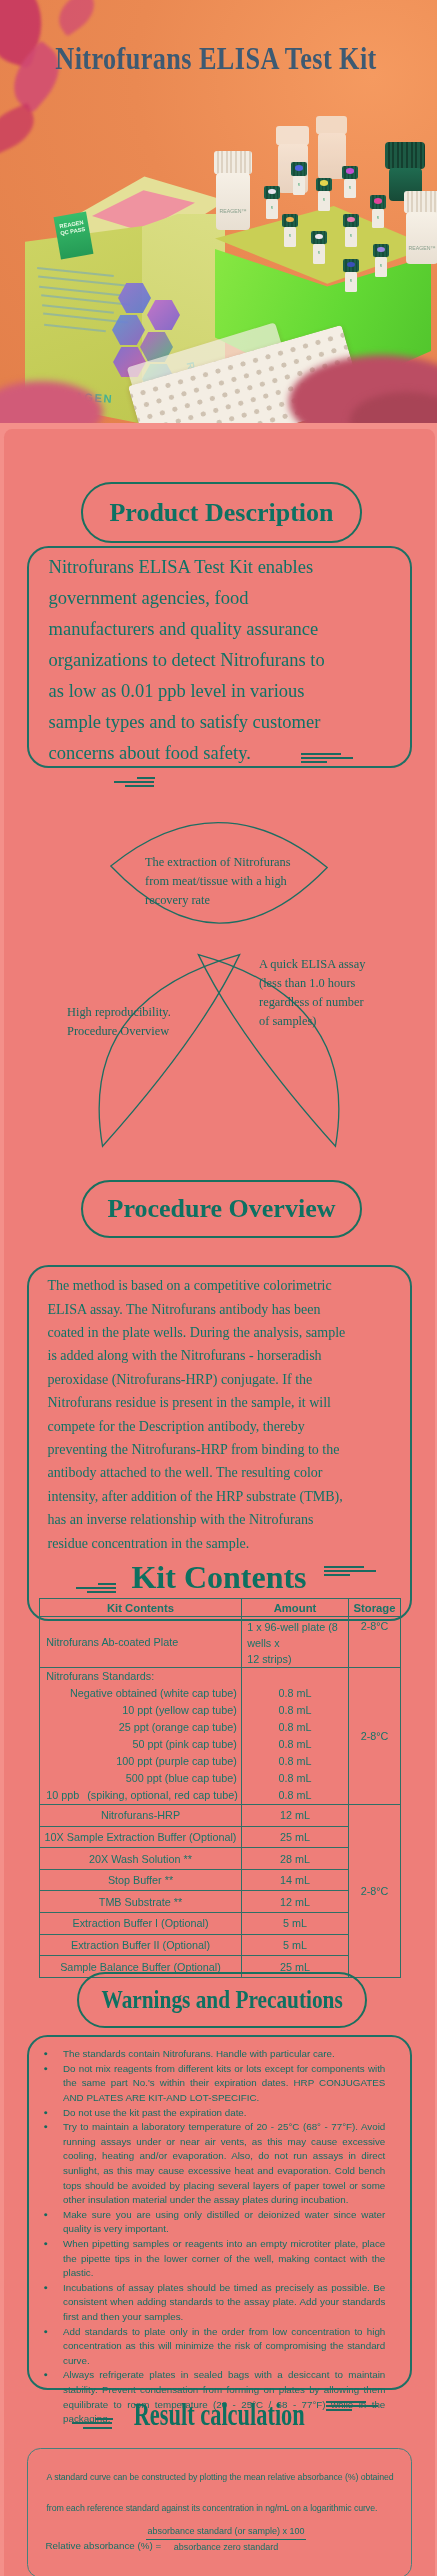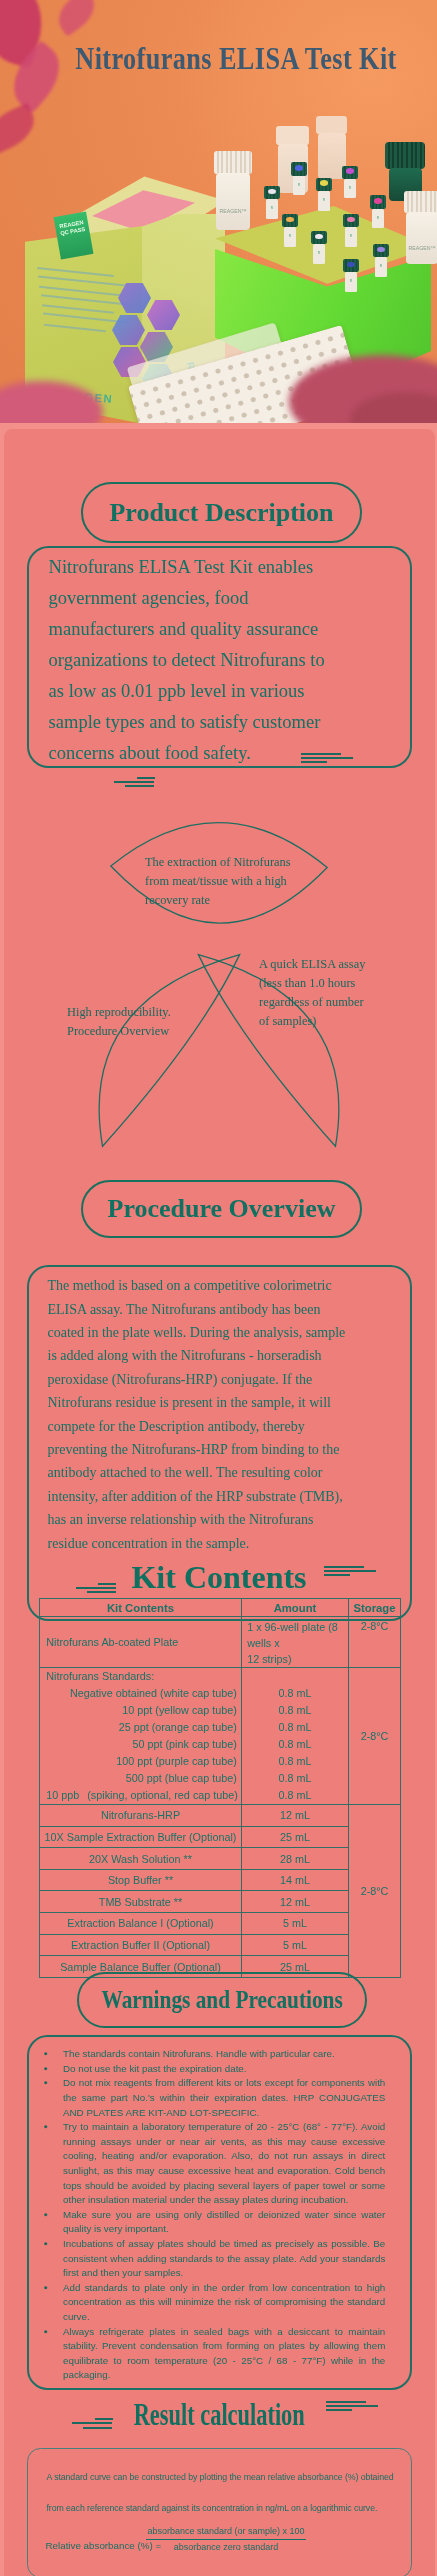--- a/index.html
+++ b/index.html
@@ -3,21 +3,21 @@
 <meta charset="utf-8">
 <style>
   html,body{margin:0;padding:0;background:#888;}
   .page{position:relative;width:438px;height:2981px;margin:0 auto;background:#f4908a;overflow:hidden;
         font-family:"Liberation Serif","DejaVu Serif",serif;}
   .abs{position:absolute;}
 
   
   .photo{position:absolute;left:0;top:0;width:438px;height:423px;overflow:hidden;
          background:radial-gradient(ellipse at 85% 18%, #f59a60 0%, #ea8952 45%, #e37f4a 100%);}
-  .page-title{position:absolute;left:0;top:40px;width:432px;text-align:right;margin:0;
+  .page-title{position:absolute;left:0;top:40px;width:432px;text-align:center;margin:0;
               font-size:32px;font-weight:bold;color:#3d5a73;white-space:nowrap;}
   .page-title span{display:inline-block;transform:scaleX(.82);transform-origin:center;letter-spacing:0.5px;}
   .leaf{position:absolute;background:#c63262;border-radius:8% 65% 10% 65%;filter:blur(1.5px);opacity:.85;}
   .mound{position:absolute;border-radius:50%;filter:blur(3.6px);}
   
   .kit-box{position:absolute;left:25px;top:165px;width:201px;height:259px;}
   .face{position:absolute;}
   .face.top{left:31px;top:4.1px;width:170px;height:93px;background:#e4e098;
             clip-path:polygon(0% 62%,52% 8%,100% 34%,50% 92%);}
   .face.front{left:0px;top:61px;width:118px;height:198px;background:linear-gradient(160deg,#cdd464 0%,#bfc851 100%);
@@ -357,44 +357,45 @@
         </tr>
     <tr style="height:21.6px;">
           <td style="text-align:center;">Stop Buffer **</td>
           <td style="text-align:center;">14 mL</td>
         </tr>
     <tr style="height:21.6px;">
           <td style="text-align:center;">TMB Substrate **</td>
           <td style="text-align:center;">12 mL</td>
         </tr>
     <tr style="height:21.6px;">
-          <td style="text-align:center;">Extraction Balance I (Optional)</td>
+          <td style="text-align:center;">Extraction Buffer I (Optional)</td>
           <td style="text-align:center;">5 mL</td>
         </tr>
     <tr style="height:21.6px;">
           <td style="text-align:center;">Extraction Buffer II (Optional)</td>
           <td style="text-align:center;">5 mL</td>
         </tr>
     <tr style="height:21.6px;">
           <td style="text-align:center;">Sample Balance Buffer (Optional)</td>
           <td style="text-align:center;">25 mL</td>
         </tr>
   </tbody>
     </table>
 
   <div class="pill" style="left:77px;top:1972px;width:286px;height:52px;font-size:26px;">
     <span class="t" style="transform:scaleX(.82);">Warnings and Precautions</span>
   </div>
   <div class="warnbox" style="left:27px;top:2035px;width:385px;height:355px;box-sizing:border-box;">
     <ul>
       <li>The standards contain Nitrofurans. Handle with particular care.</li>
+      <li>Do not mix reagents from different kits or lots except for components with the same part No.'s within their expiration dates. HRP CONJUGATES AND PLATES ARE KIT-AND LOT-SPECIFIC.</li>
       <li>Do not use the kit past the expiration date.</li>
-      <li>Do not mix reagents from different kits or lots except for components with the same part No.'s within their expiration dates. HRP CONJUGATES AND PLATES ARE KIT-AND LOT-SPECIFIC.</li>
       <li>Try to maintain a laboratory temperature of 20 - 25°C (68° - 77°F). Avoid running assays under or near air vents, as this may cause excessive cooling, heating and/or evaporation. Also, do not run assays in direct sunlight, as this may cause excessive heat and evaporation. Cold bench tops should be avoided by placing several layers of paper towel or some other insulation material under the assay plates during incubation.</li>
       <li>Make sure you are using only distilled or deionized water since water quality is very important.</li>
+      <li>When pipetting samples or reagents into an empty microtiter plate, place the pipette tips in the lower corner of the well, making contact with the plastic.</li>
       <li>Incubations of assay plates should be timed as precisely as possible. Be consistent when adding standards to the assay plate. Add your standards first and then your samples.</li>
       <li>Add standards to plate only in the order from low concentration to high concentration as this will minimize the risk of compromising the standard curve.</li>
       <li>Always refrigerate plates in sealed bags with a desiccant to maintain stability. Prevent condensation from forming on plates by allowing them equilibrate to room temperature (20 - 25°C / 68 - 77°F) while in the packaging.</li>
     </ul>
   </div>
 
   <div class="heading" style="left:0;top:2396px;width:438px;font-size:32px;">
     <span class="t" style="transform:scaleX(.7);">Result calculation</span>
   </div>
   <div class="orn">

